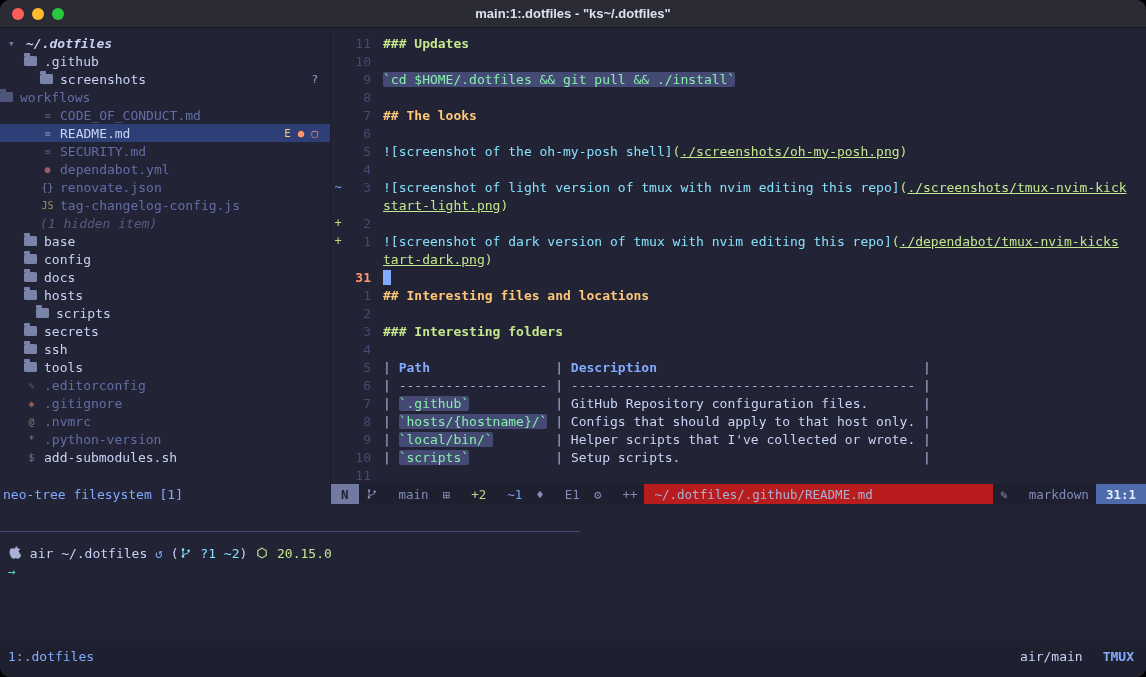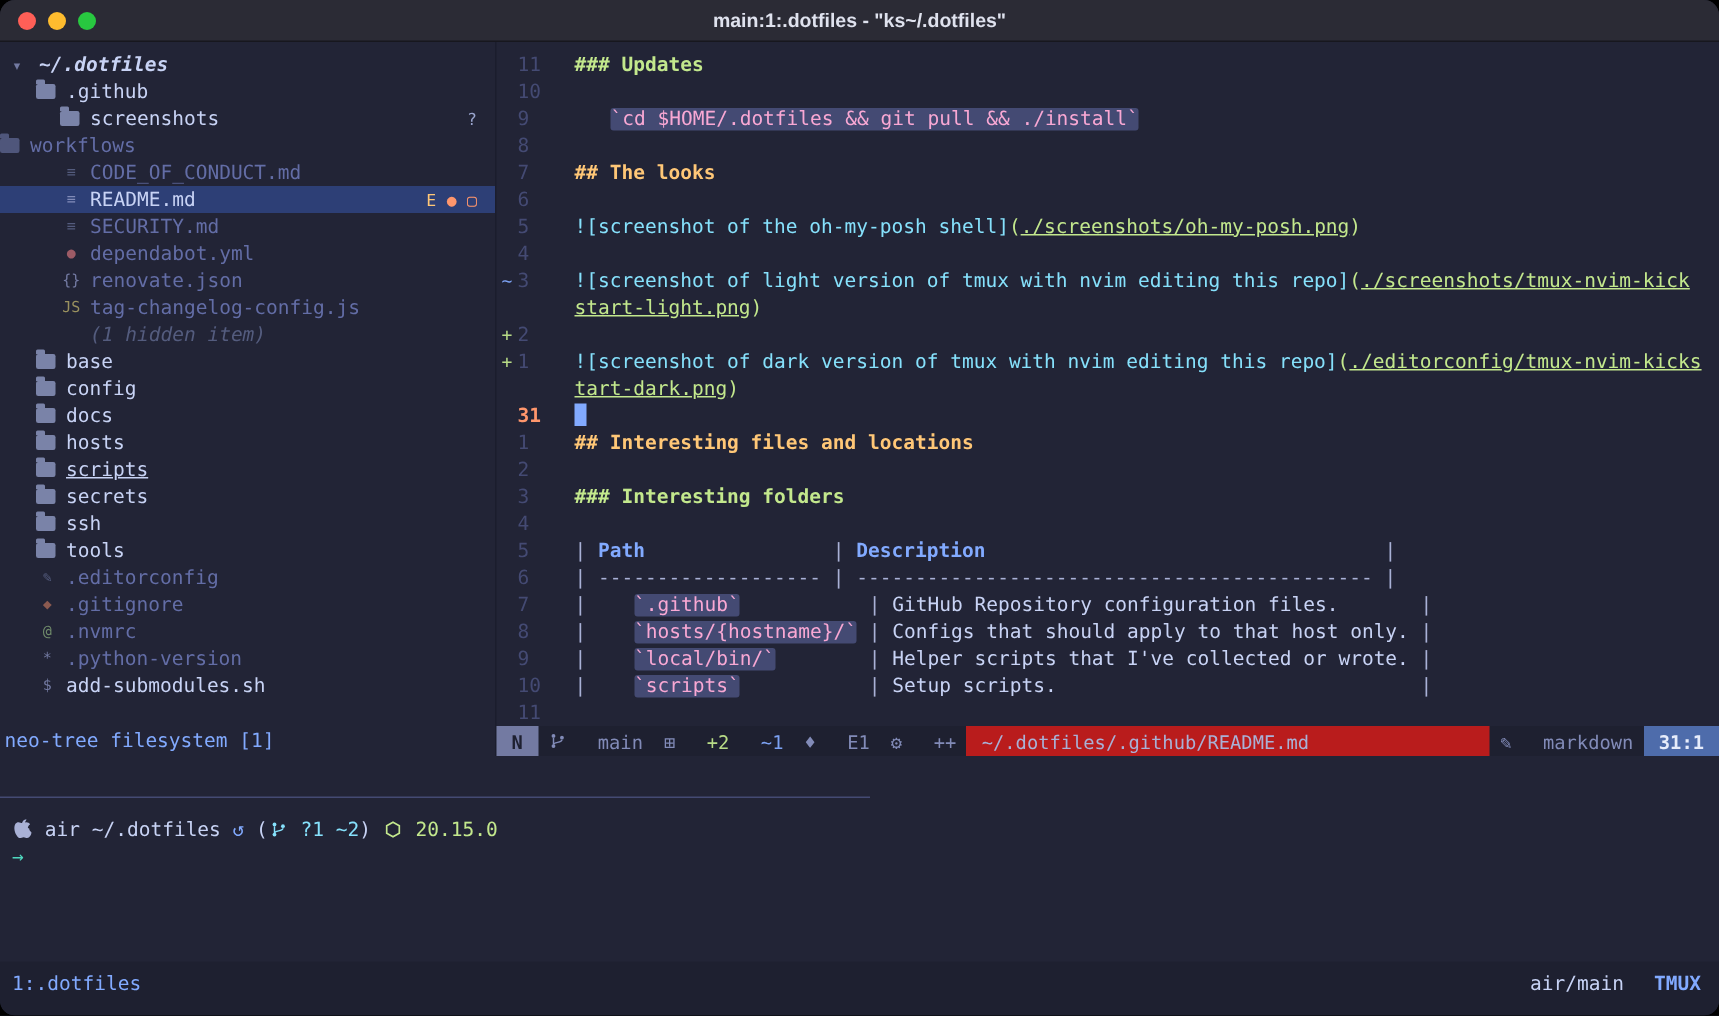--- a/index.html
+++ b/index.html
@@ -33,26 +33,26 @@
   .trow.dim .folder { background:#4f567b; }
   .ficon { width:15px; margin-right:5px; font-size:10px; display:inline-flex; justify-content:center; flex:0 0 auto; }
   .badges { margin-left:auto; padding-right:12px; display:flex; gap:7px; font-size:11px; align-items:center; }
   .sidebar-status { height:20px; flex:0 0 auto; display:flex; align-items:center;
                     color:#82aaff; font-size:13px; padding-left:3px; }
 
   .editor { flex:1; min-width:0; display:flex; flex-direction:column; border-left:1px solid #1b1d2d; }
   .lines { flex:1; padding-top:6px; font-size:13px; overflow:hidden; }
   .eline { height:18px; display:flex; align-items:center; white-space:pre; }
   .sign { width:14px; text-align:center; flex:0 0 auto; font-size:12px; }
-  .lnum { width:26px; color:#444a73; flex:0 0 auto; }
+  .lnum { width:26px; text-align:right; color:#444a73; flex:0 0 auto; }
   .lnum.cur { color:#ff966c; font-weight:bold; }
   .ltext { padding-left:12px; white-space:pre; }
   .seg.h2 { color:#ffc777; font-weight:bold; }
   .seg.h3 { color:#c3e88d; font-weight:bold; }
-  .seg.code { background:#444a73; color:#f9a8d4; border-radius:2px;margin-left:24px; }
+  .seg.code { background:#444a73; color:#86efac; border-radius:2px; }
   .seg.lbl { color:#86e1fc; }
   .seg.url { color:#c3e88d; text-decoration:underline; }
   .seg.par { color:#c3e88d; }
   .seg.th { color:#82aaff; font-weight:bold; }
   .seg.tx { color:#c8d3f5; }
   .seg.pp { color:#a9b1d6; }
   .cursor { display:inline-block; width:8px; height:15px; background:#82aaff; vertical-align:middle; }
 
   
   .statusline { height:20px; flex:0 0 auto; background:#1e2030; display:flex; align-items:stretch;
@@ -100,26 +100,26 @@
           <div class="trow normal" style="padding-left: 8px;"><span class="expander">▾</span><span class="root-label">~/.dotfiles</span></div>
           <div class="trow normal" style="padding-left: 24px;"><span class="folder"></span><span>.github</span></div>
           <div class="trow normal" style="padding-left: 40px;"><span class="folder"></span><span>screenshots</span><span class="badges"><span style="color: rgb(154, 165, 206);">?</span></span></div>
           <div class="trow dim" style=""><span class="folder"></span><span>workflows</span></div>
           <div class="trow dim" style="padding-left: 40px;"><span class="ficon" style="color: rgb(84, 92, 126);">≡</span><span>CODE_OF_CONDUCT.md</span></div>
           <div class="trow selected" style="padding-left: 40px;"><span class="ficon" style="color: rgb(130, 139, 184);">≡</span><span>README.md</span><span class="badges"><span style="color: rgb(255, 199, 119);">E</span><span style="color: rgb(255, 150, 108);">●</span><span style="color: rgb(255, 150, 108);">▢</span></span></div>
           <div class="trow dim" style="padding-left: 40px;"><span class="ficon" style="color: rgb(84, 92, 126);">≡</span><span>SECURITY.md</span></div>
           <div class="trow dim" style="padding-left: 40px;"><span class="ficon" style="color: rgb(157, 91, 102);">●</span><span>dependabot.yml</span></div>
           <div class="trow dim" style="padding-left: 40px;"><span class="ficon" style="color: rgb(115, 122, 162);">{}</span><span>renovate.json</span></div>
           <div class="trow dim" style="padding-left: 40px;"><span class="ficon" style="color: rgb(154, 145, 95);">JS</span><span>tag-changelog-config.js</span></div>
-          <div class="trow dim-italic" style="padding-left: 60px;"><span>(1 hidden item)</span></div>
+          <div class="trow dim-italic" style="padding-left: 40px;"><span>(1 hidden item)</span></div>
           <div class="trow normal" style="padding-left: 24px;"><span class="folder"></span><span>base</span></div>
           <div class="trow normal" style="padding-left: 24px;"><span class="folder"></span><span>config</span></div>
           <div class="trow normal" style="padding-left: 24px;"><span class="folder"></span><span>docs</span></div>
           <div class="trow normal" style="padding-left: 24px;"><span class="folder"></span><span>hosts</span></div>
-          <div class="trow normal" style="padding-left: 24px; text-decoration: underline;"><span class="folder"></span><span>scripts</span></div>
+          <div class="trow normal" style="padding-left: 36px;"><span class="folder"></span><span>scripts</span></div>
           <div class="trow normal" style="padding-left: 24px;"><span class="folder"></span><span>secrets</span></div>
           <div class="trow normal" style="padding-left: 24px;"><span class="folder"></span><span>ssh</span></div>
           <div class="trow normal" style="padding-left: 24px;"><span class="folder"></span><span>tools</span></div>
           <div class="trow dim" style="padding-left: 24px;"><span class="ficon" style="color: rgb(84, 92, 126);">✎</span><span>.editorconfig</span></div>
           <div class="trow dim" style="padding-left: 24px;"><span class="ficon" style="color: rgb(140, 90, 80);">◆</span><span>.gitignore</span></div>
           <div class="trow dim" style="padding-left: 24px;"><span class="ficon" style="color: rgb(111, 138, 106);">@</span><span>.nvmrc</span></div>
           <div class="trow dim" style="padding-left: 24px;"><span class="ficon" style="color: rgb(115, 122, 162);">*</span><span>.python-version</span></div>
           <div class="trow normal" style="padding-left: 24px;"><span class="ficon" style="color: rgb(115, 122, 162);">$</span><span>add-submodules.sh</span></div>
         </div>
       <div class="sidebar-status">neo-tree filesystem [1]</div>
@@ -130,21 +130,21 @@
           <div class="eline"><span class="sign"></span><span class="lnum">10</span><span class="ltext"></span></div>
           <div class="eline"><span class="sign"></span><span class="lnum">9</span><span class="ltext"><span class="seg code">`cd $HOME/.dotfiles &amp;&amp; git pull &amp;&amp; ./install`</span></span></div>
           <div class="eline"><span class="sign"></span><span class="lnum">8</span><span class="ltext"></span></div>
           <div class="eline"><span class="sign"></span><span class="lnum">7</span><span class="ltext"><span class="seg h2">## The looks</span></span></div>
           <div class="eline"><span class="sign"></span><span class="lnum">6</span><span class="ltext"></span></div>
           <div class="eline"><span class="sign"></span><span class="lnum">5</span><span class="ltext"><span class="seg lbl">![screenshot of the oh-my-posh shell]</span><span class="seg par">(</span><span class="seg url">./screenshots/oh-my-posh.png</span><span class="seg par">)</span></span></div>
           <div class="eline"><span class="sign"></span><span class="lnum">4</span><span class="ltext"></span></div>
           <div class="eline"><span class="sign" style="color: rgb(124, 161, 242);">~</span><span class="lnum">3</span><span class="ltext"><span class="seg lbl">![screenshot of light version of tmux with nvim editing this repo]</span><span class="seg par">(</span><span class="seg url">./screenshots/tmux-nvim-kick</span></span></div>
           <div class="eline"><span class="sign"></span><span class="lnum"></span><span class="ltext"><span class="seg url">start-light.png</span><span class="seg par">)</span></span></div>
           <div class="eline"><span class="sign" style="color: rgb(184, 219, 135);">+</span><span class="lnum">2</span><span class="ltext"></span></div>
-          <div class="eline"><span class="sign" style="color: rgb(184, 219, 135);">+</span><span class="lnum">1</span><span class="ltext"><span class="seg lbl">![screenshot of dark version of tmux with nvim editing this repo]</span><span class="seg par">(</span><span class="seg url">./editorconfig/tmux-nvim-kicks</span></span></div>
+          <div class="eline"><span class="sign" style="color: rgb(184, 219, 135);">+</span><span class="lnum">1</span><span class="ltext"><span class="seg lbl">![screenshot of dark version of tmux with nvim editing this repo]</span><span class="seg par">(</span><span class="seg url">./dependabot/tmux-nvim-kicks</span></span></div>
           <div class="eline"><span class="sign"></span><span class="lnum"></span><span class="ltext"><span class="seg url">tart-dark.png</span><span class="seg par">)</span></span></div>
           <div class="eline"><span class="sign"></span><span class="lnum cur">31</span><span class="ltext"><span class="cursor"></span></span></div>
           <div class="eline"><span class="sign"></span><span class="lnum">1</span><span class="ltext"><span class="seg h2">## Interesting files and locations</span></span></div>
           <div class="eline"><span class="sign"></span><span class="lnum">2</span><span class="ltext"></span></div>
           <div class="eline"><span class="sign"></span><span class="lnum">3</span><span class="ltext"><span class="seg h3">### Interesting folders</span></span></div>
           <div class="eline"><span class="sign"></span><span class="lnum">4</span><span class="ltext"></span></div>
           <div class="eline"><span class="sign"></span><span class="lnum">5</span><span class="ltext"><span class="seg pp">| </span><span class="seg th">Path</span><span class="seg pp">                | </span><span class="seg th">Description</span><span class="seg pp">                                  |</span></span></div>
           <div class="eline"><span class="sign"></span><span class="lnum">6</span><span class="ltext"><span class="seg pp">| ------------------- | -------------------------------------------- |</span></span></div>
           <div class="eline"><span class="sign"></span><span class="lnum">7</span><span class="ltext"><span class="seg pp">| </span><span class="seg code">`.github`</span><span class="seg tx">          </span><span class="seg pp"> | </span><span class="seg tx">GitHub Repository configuration files.      </span><span class="seg pp"> |</span></span></div>
           <div class="eline"><span class="sign"></span><span class="lnum">8</span><span class="ltext"><span class="seg pp">| </span><span class="seg code">`hosts/{hostname}/`</span><span class="seg pp"> | </span><span class="seg tx">Configs that should apply to that host only.</span><span class="seg pp"> |</span></span></div>

